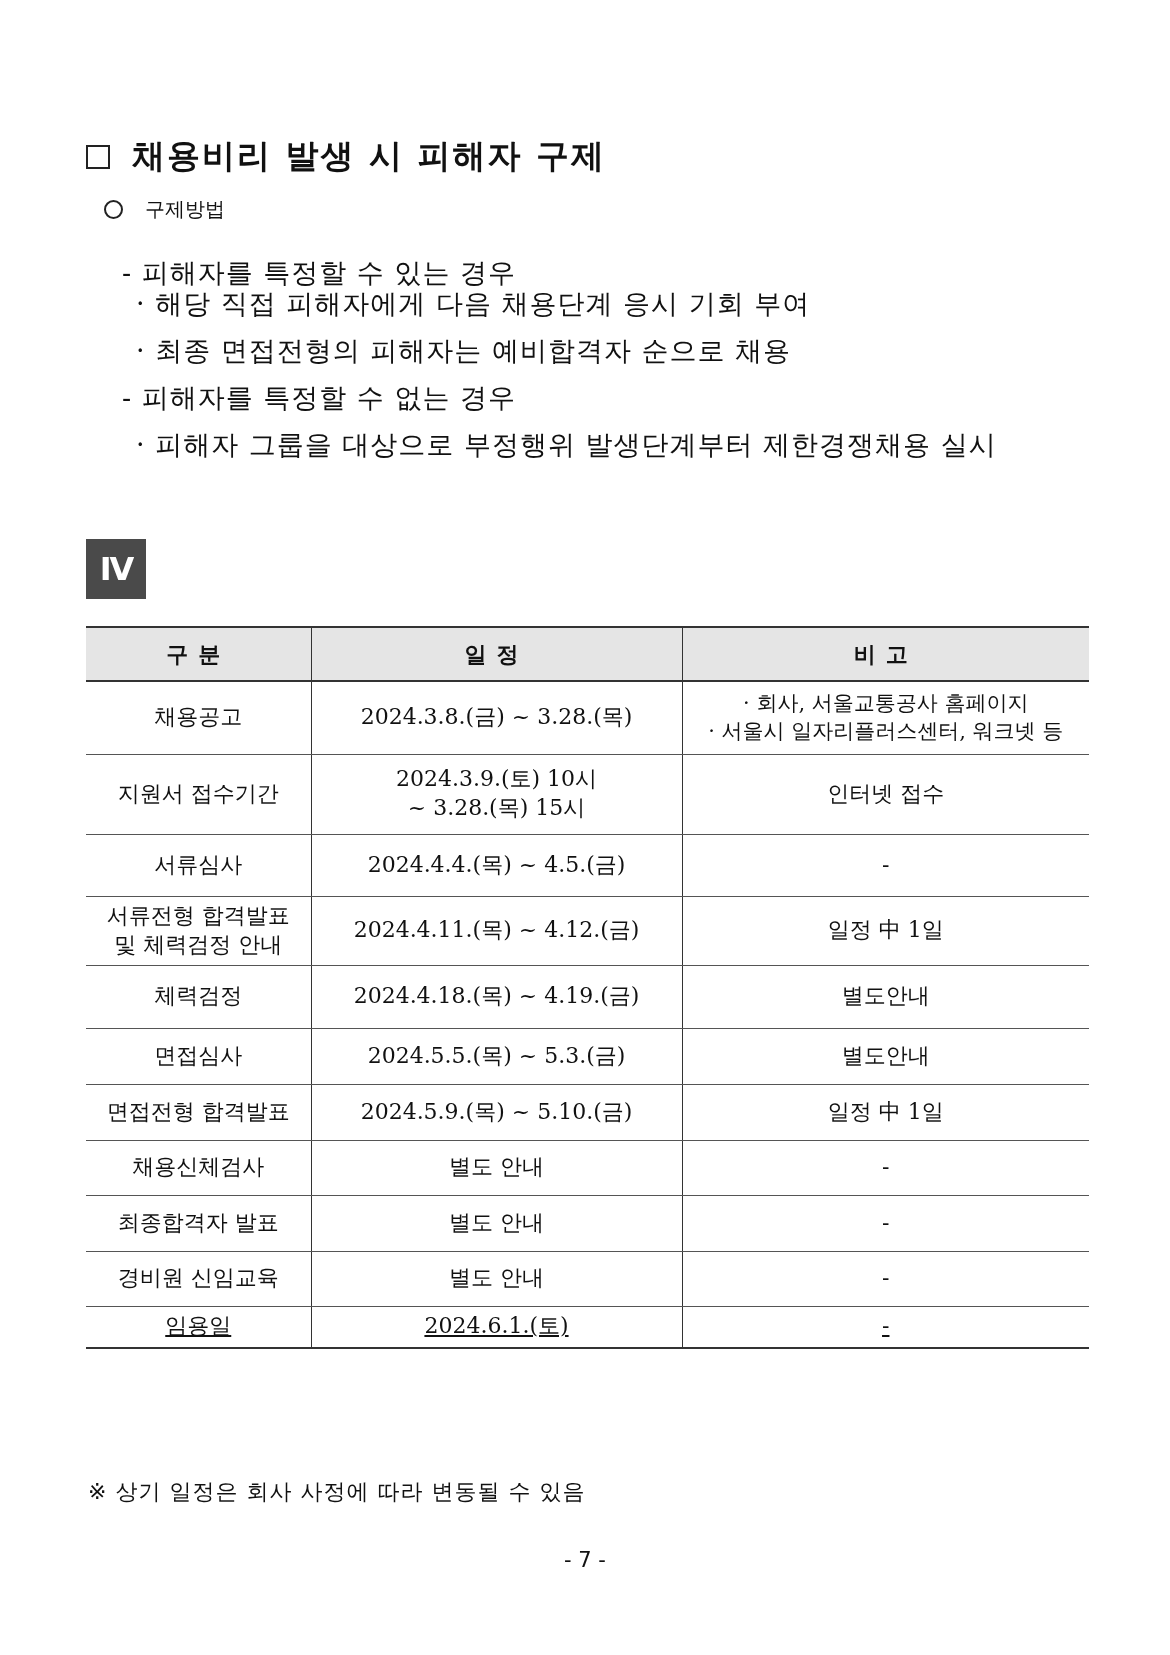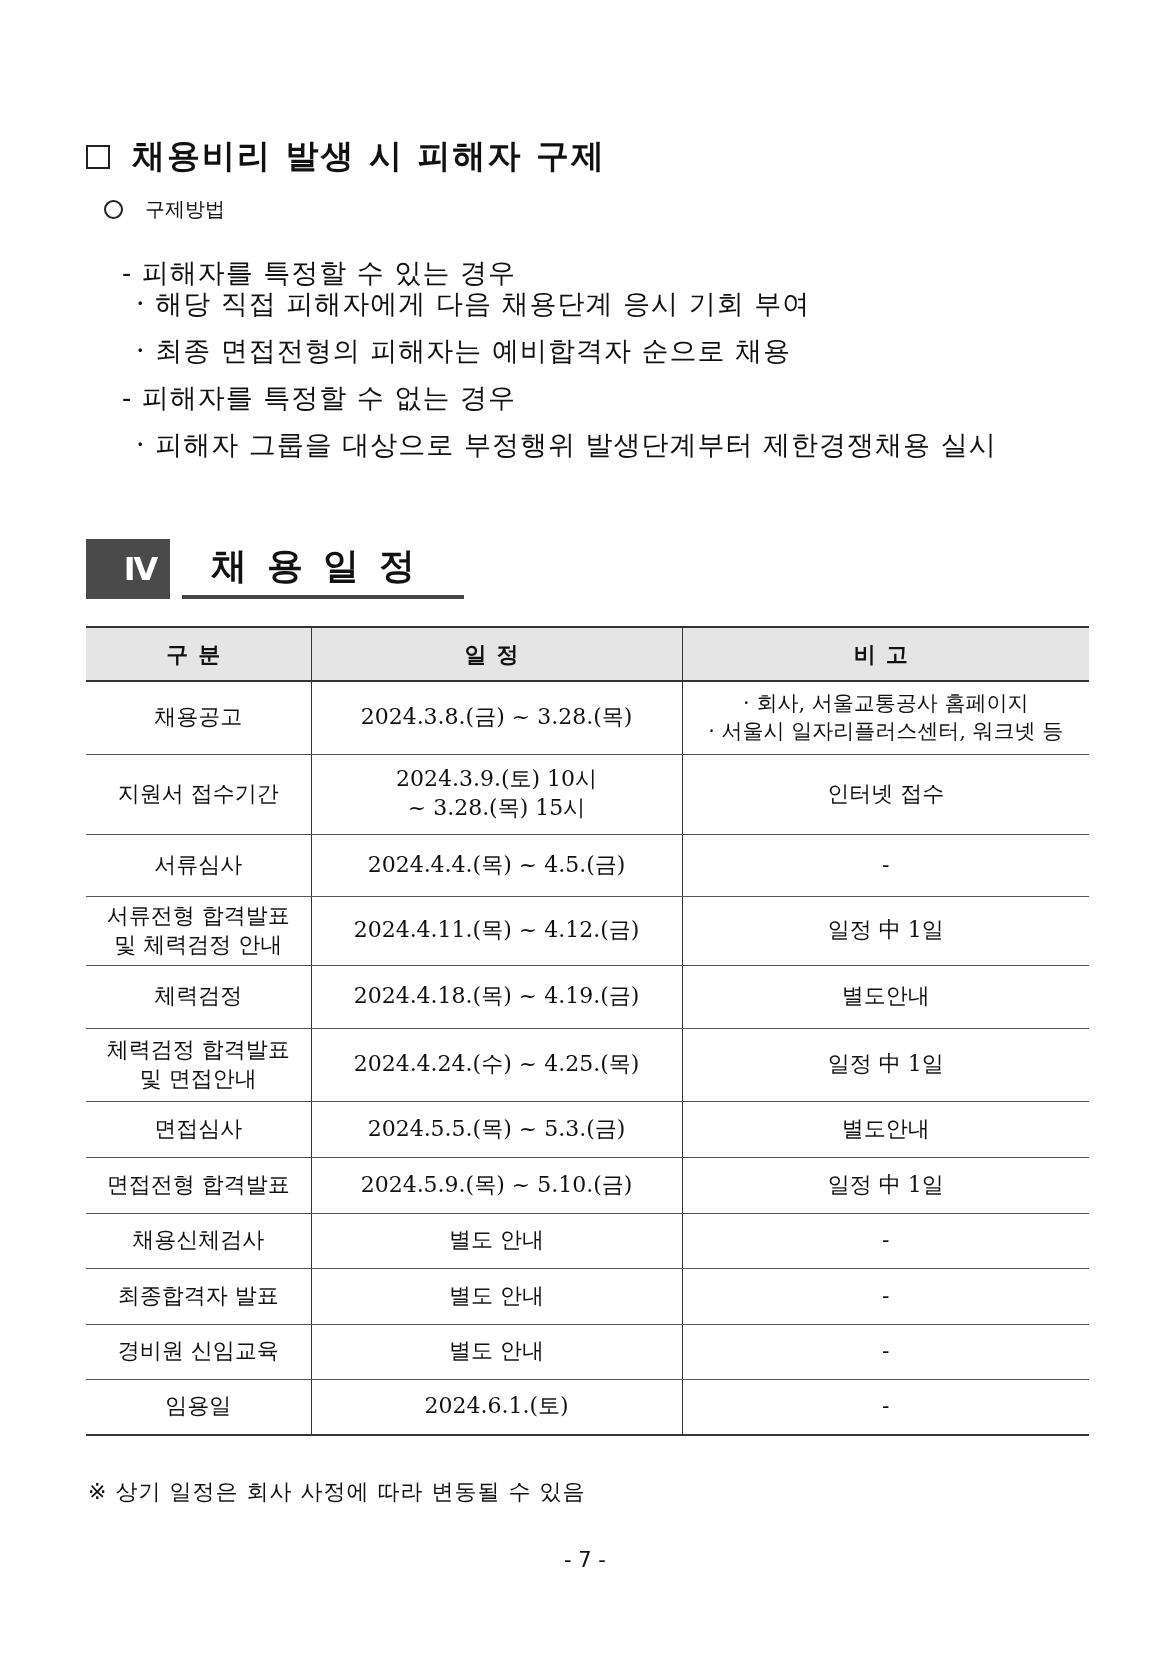--- a/index.html
+++ b/index.html
@@ -32,21 +32,20 @@
     .l-dash { left: 122px; }
     .l-dot { left: 136px; }
     .chapter {
       position: absolute; left: 86px; top: 539px; display: flex; align-items: flex-end;
     }
     .roman {
       width: 60px; height: 60px; background: #4a4a4a; color: #fff;
       font-family: "DejaVu Sans", "Liberation Sans", sans-serif;
       font-weight: bold; font-size: 32px; display: flex; align-items: center; justify-content: center;
       letter-spacing: -2px;
-      padding-left: 24px;
     }
     .chapter-title-wrap {
       margin-left: 12px; width: 282px; border-bottom: 4px solid #444; padding-bottom: 4px;
       text-align: center;
     }
     .chapter-title {
       font-family: "DejaVu Sans", "Liberation Sans", sans-serif;
       font-weight: bold; font-size: 36px; letter-spacing: 20px;
     }
     table.sched {
@@ -89,23 +88,20 @@
 </div>
 
 <div class="line l-dash" style="top:255px;">- 피해자를 특정할 수 있는 경우</div>
 <div class="line l-dot" style="top:286px;">· 해당 직접 피해자에게 다음 채용단계 응시 기회 부여</div>
 <div class="line l-dot" style="top:333px;">· 최종 면접전형의 피해자는 예비합격자 순으로 채용</div>
 <div class="line l-dash" style="top:380px;">- 피해자를 특정할 수 없는 경우</div>
 <div class="line l-dot" style="top:427px;">· 피해자 그룹을 대상으로 부정행위 발생단계부터 제한경쟁채용 실시</div>
 
 <div class="chapter">
   <div class="roman">IV</div>
-  <div class="chapter-title-wrap">
-    <span class="chapter-title">채용일정</span>
-  </div>
 </div>
 
 <table class="sched">
   <colgroup>
     <col style="width:225px">
     <col style="width:371px">
     <col style="width:407px">
   </colgroup>
   <thead>
     <tr>
@@ -133,25 +129,20 @@
       <tr style="height: 69px;">
         <td>서류전형 합격발표<br>및 체력검정 안내</td>
         <td>2024.4.11.(목) ~ 4.12.(금)</td>
         <td>일정 中 1일</td>
       </tr>
       <tr style="height: 63px;">
         <td>체력검정</td>
         <td>2024.4.18.(목) ~ 4.19.(금)</td>
         <td>별도안내</td>
       </tr>
-      <tr style="height: 73px;">
-        <td>체력검정 합격발표<br>및 면접안내</td>
-        <td>2024.4.24.(수) ~ 4.25.(목)</td>
-        <td>일정 中 1일</td>
-      </tr>
       <tr style="height: 56px;">
         <td>면접심사</td>
         <td>2024.5.5.(목) ~ 5.3.(금)</td>
         <td>별도안내</td>
       </tr>
       <tr style="height: 56px;">
         <td>면접전형 합격발표</td>
         <td>2024.5.9.(목) ~ 5.10.(금)</td>
         <td>일정 中 1일</td>
       </tr>
@@ -163,21 +154,21 @@
       <tr style="height: 56px;">
         <td>최종합격자 발표</td>
         <td>별도 안내</td>
         <td>-</td>
       </tr>
       <tr style="height: 55px;">
         <td>경비원 신임교육</td>
         <td>별도 안내</td>
         <td>-</td>
       </tr>
-      <tr style="height: 56px;">
+      <tr style="height: 42px; text-decoration: underline;">
         <td>임용일</td>
         <td>2024.6.1.(토)</td>
         <td>-</td>
       </tr>
     </tbody>
 </table>
 
 <div class="footnote">※ 상기 일정은 회사 사정에 따라 변동될 수 있음</div>
 <div class="page-no">- 7 -</div>
 

